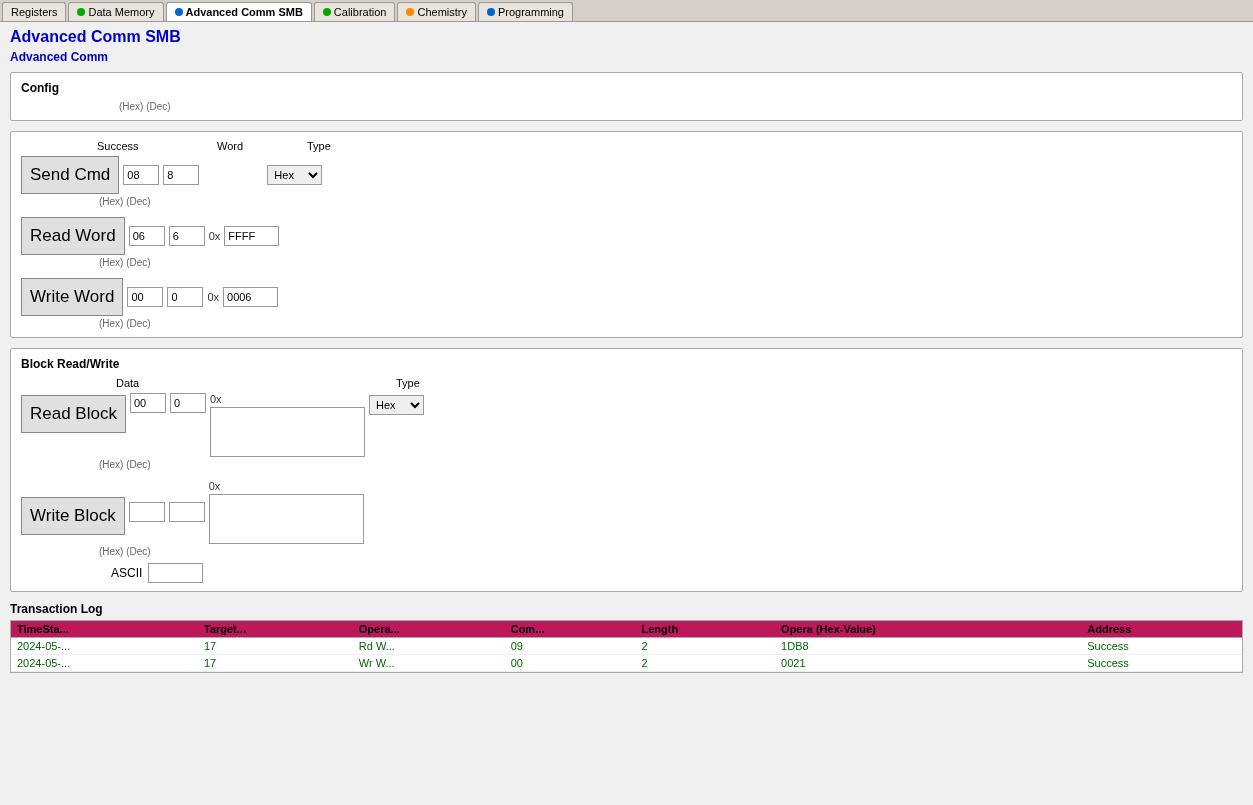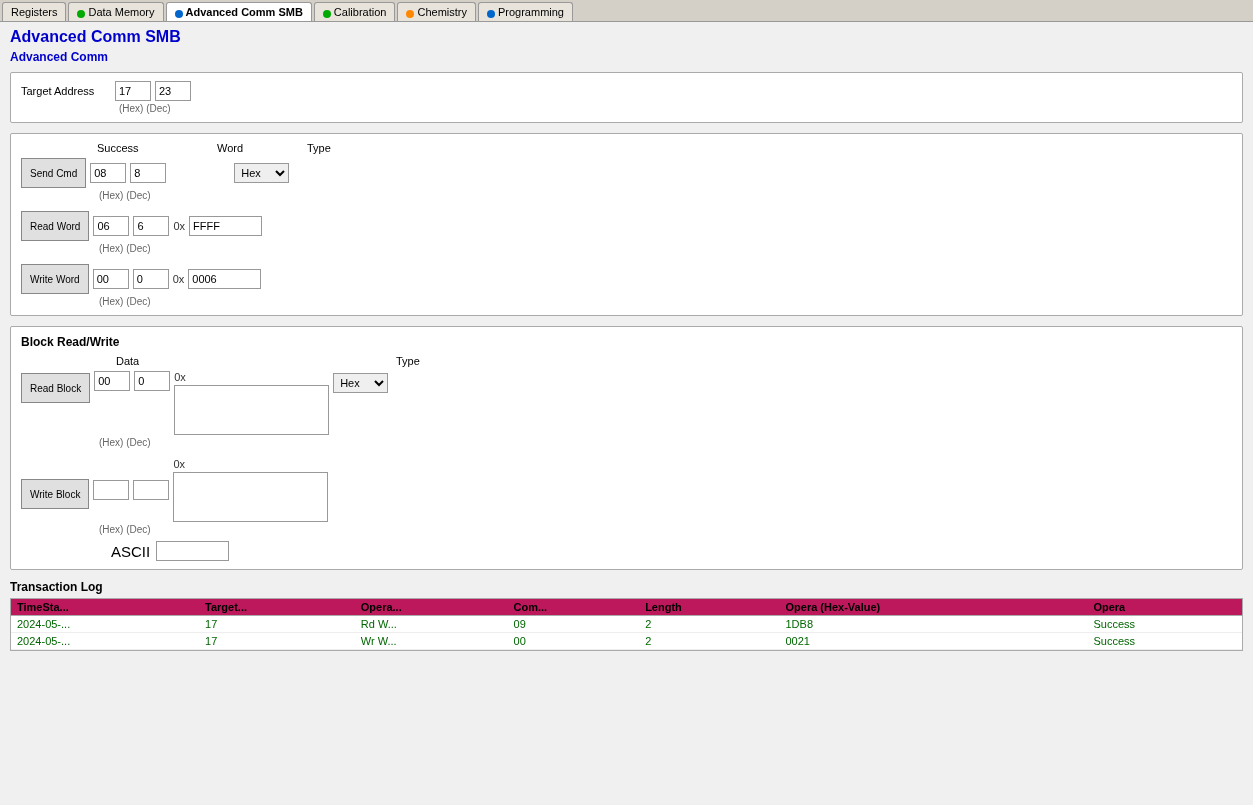--- a/index.html
+++ b/index.html
@@ -4,21 +4,21 @@
   <style>
     * { box-sizing: border-box; margin: 0; padding: 0; }
     body { font-family: Arial, sans-serif; font-size: 12px; background: #f0f0f0; color: #000; }
 
     .tab-bar {
       display: flex; align-items: center; background: #d4d0c8; border-bottom: 1px solid #999;
       padding: 2px 2px 0 2px; gap: 2px;
     }
     .tab {
       padding: 3px 8px; background: #e8e4dc; border: 1px solid #999; border-bottom: none;
-      cursor: pointer; font-size: 11px; display: flex; align-items: flex-end; gap: 3px;
+      cursor: pointer; font-size: 11px; display: flex; align-items: center; gap: 3px;
       border-radius: 3px 3px 0 0;
     }
     .tab.active { background: #fff; font-weight: bold; }
     .tab-icon { width: 8px; height: 8px; border-radius: 50%; display: inline-block; }
     .tab-icon.green { background: #00aa00; }
     .tab-icon.blue { background: #0066cc; }
     .tab-icon.orange { background: #ff8800; }
 
     .page-title {
       font-size: 16px; font-weight: bold; color: #0000cc; padding: 6px 10px 2px 10px;
@@ -34,25 +34,25 @@
       background: #fff;
     }
     .section-label {
       font-size: 12px; font-weight: bold; margin-bottom: 6px;
     }
 
     input[type="text"] {
       border: 1px solid #999; padding: 1px 3px; font-size: 11px; height: 20px;
     }
     input[type="text"].small { width: 36px; }
-    input[type="text"].medium { width: 73px; }
+    input[type="text"].medium { width: 55px; }
 
     button.cmd-button {
       border: 1px solid #888; background: #e0e0e0; padding: 2px 8px;
-      font-size: 10px; cursor: pointer; height: 30px; white-space: nowrap;
+      font-size: 17px; cursor: pointer; height: 38px; white-space: nowrap;
     }
 
     select {
       border: 1px solid #999; font-size: 11px; height: 20px; padding: 1px 2px; cursor: pointer;
     }
 
     .hex-label { font-size: 11px; color: #333; }
 
     .target-address-row { display: flex; align-items: center; gap: 4px; margin-bottom: 2px; }
     .command-row { display: flex; align-items: center; gap: 4px; margin-bottom: 2px; }
@@ -111,25 +111,21 @@
     <span>Programming</span>
   </div>
 </div>
 
 <div class="page-title">Advanced Comm SMB</div>
 <div class="section-title">Advanced Comm</div>
 
 <div class="main-content">
 
   <div class="section-box">
-    <div class="target-address-row">
-      <span style="font-size:11px; min-width:90px;">Target Address</span>
-      <input type="text" class="small" value="17" style="">
-      <input type="text" class="small" value="23" style="">
-    </div>
+    <div class="section-label">Config</div>
     <div style="font-size:10px; color:#666; padding-left:98px;">(Hex) (Dec)</div>
   </div>
 
   <div class="section-box">
 
     <div style="display:flex; padding-left:76px; font-size:11px; margin-bottom:4px; gap:0;">
       <span style="min-width:120px;">Success</span>
       <span style="min-width:90px;">Word</span>
       <span>Type</span>
     </div>
@@ -196,38 +192,38 @@
       <input type="text" class="small" value="" style="">
       <input type="text" class="small" value="" style="">
       <div style="display:flex; flex-direction:column; align-items:flex-start; gap:2px;">
         <span class="hex-label">0x</span>
         <textarea class="block-area" style=""></textarea>
       </div>
     </div>
     <div style="font-size:10px; color:#666; padding-left:78px;">(Hex) (Dec)</div>
 
     <div class="ascii-row">
-      <span style="font-size:15px;">ASCII</span>
+      <span style="font-size:12px;">ASCII</span>
       <input type="text" class="medium" value="" style="">
     </div>
   </div>
 
   <div class="transaction-log">
     <div class="log-title">Transaction Log</div>
     <div class="log-table-wrapper">
       <table class="log-table">
         <thead>
           <tr>
             <th>TimeSta...</th>
             <th>Target...</th>
             <th>Opera...</th>
             <th>Com...</th>
             <th>Length</th>
             <th>Opera (Hex-Value)</th>
-            <th>Opera</th>
+            <th>Address</th>
           </tr>
         </thead>
         <tbody id="log-tbody">
         <tr class="green-row">
               <td>2024-05-...</td>
               <td>17</td>
               <td>Rd W...</td>
               <td>09</td>
               <td>2</td>
               <td>1DB8</td>

